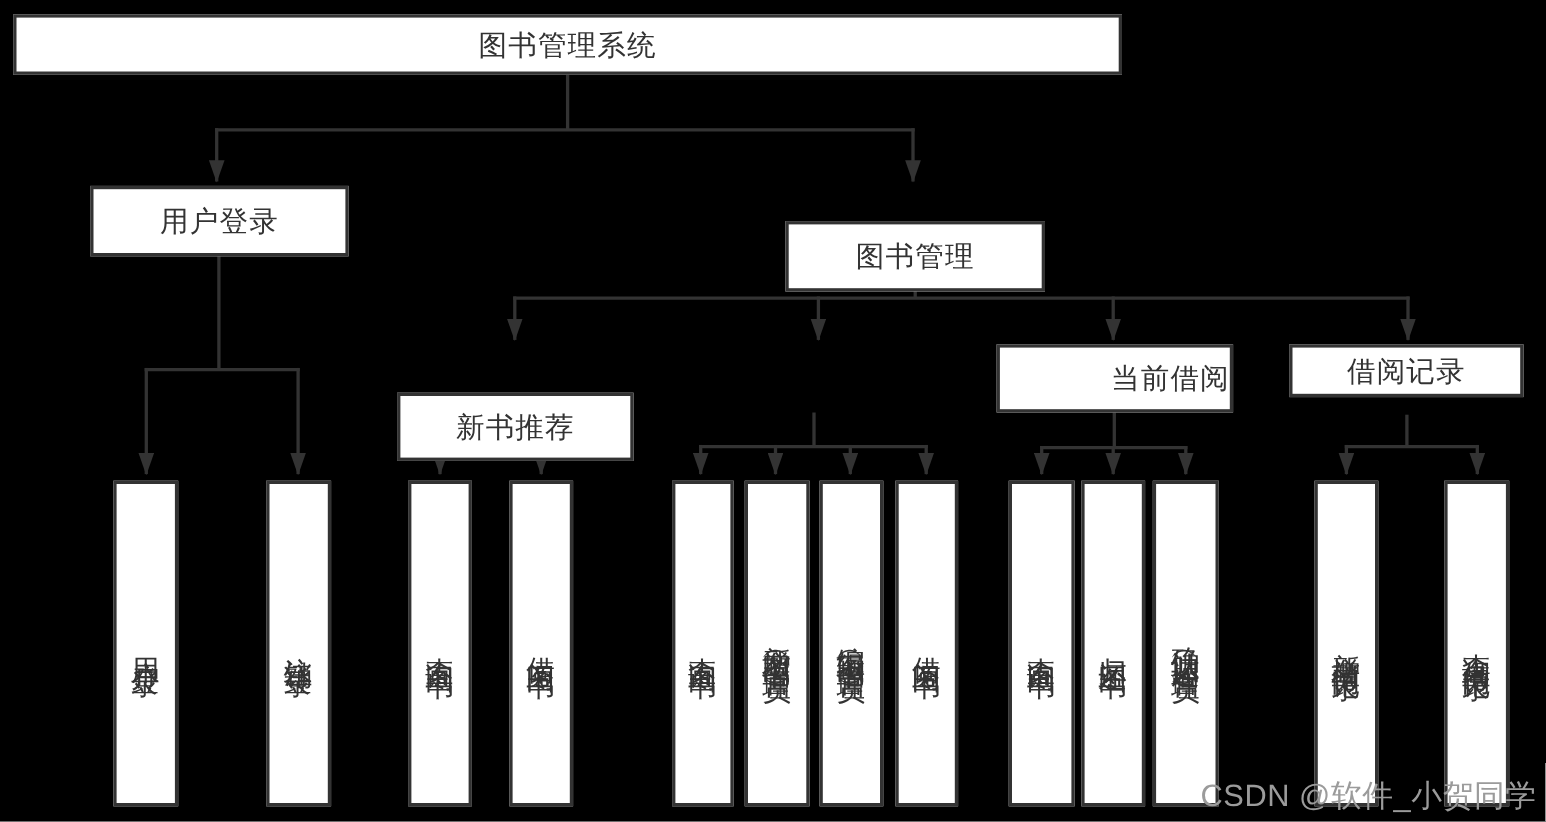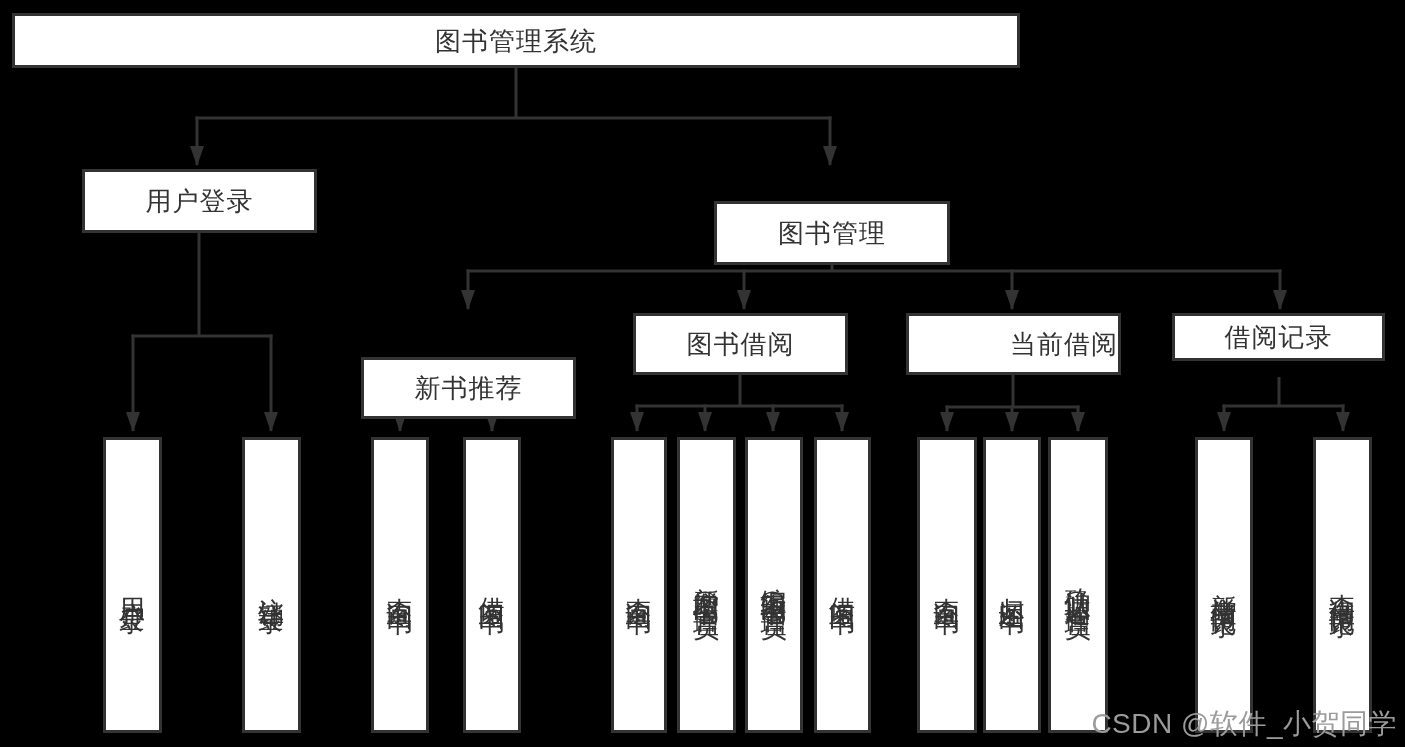--- a/index.html
+++ b/index.html
@@ -119,23 +119,20 @@
   <div class="node" style="left:82px; top:169px; width:235px; height:64px;">
     <span class="lbl">用户登录</span>
   </div>
   <div class="node" style="left:714px; top:169px; width:236px; height:64px;margin-top:32px;">
     <span class="lbl">图书管理</span>
   </div>
 
   <div class="node" style="left:361px; top:313px; width:215px; height:62px;margin-top:44px;">
     <span class="lbl">新书推荐</span>
   </div>
-  <div class="node" style="left:633px; top:313px; width:215px; height:62px;">
-    <span class="lbl">图书借阅</span>
-  </div>
   <div class="node" style="left:906px; top:313px; width:215px; height:62px;justify-content:flex-end;">
     <span class="lbl">当前借阅</span>
   </div>
   <div class="node" style="left:1172px; top:313px; width:213px; height:48px;">
     <span class="lbl">借阅记录</span>
   </div>
 
   <div class="node" style="left:103px; top:437px; width:59px; height:296px;">
     <span class="vlbl">用户登录</span>
   </div>

